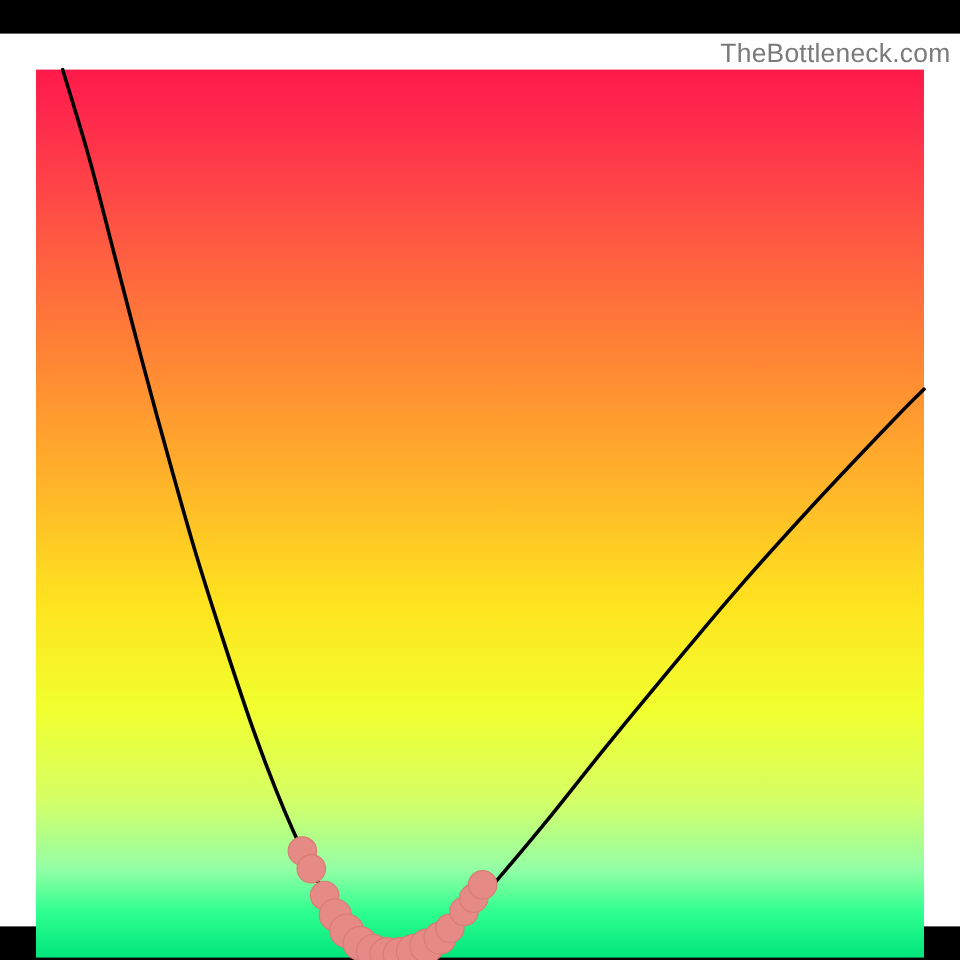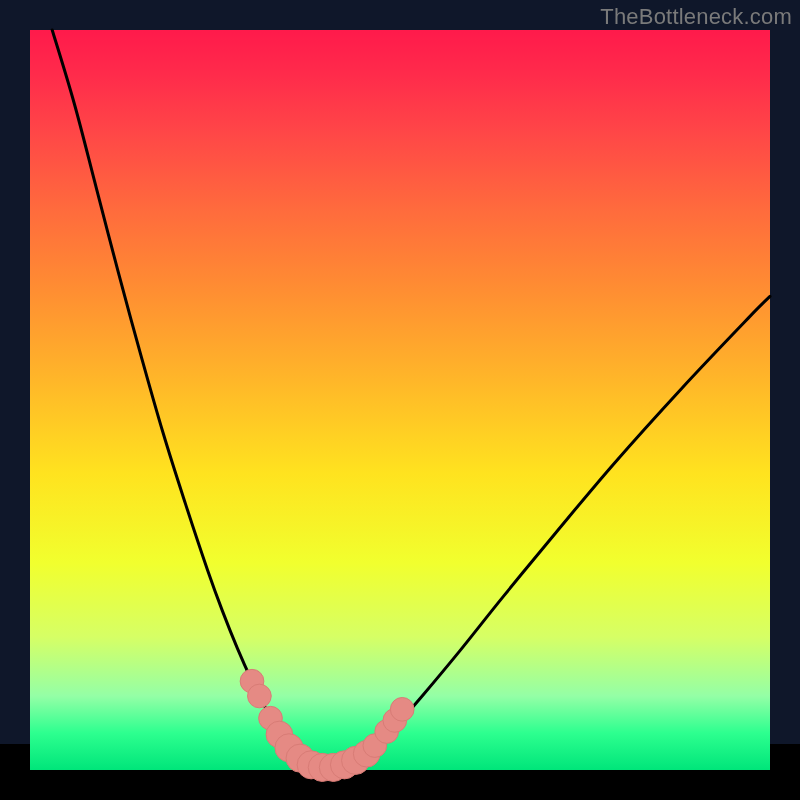--- a/index.html
+++ b/index.html
@@ -8,21 +8,22 @@
     width: 800px;
     height: 800px;
     background: #000;
     font-family: Arial, Helvetica, sans-serif;
     overflow: hidden;
   }
   .frame {
     position: relative;
     width: 800px;
     height: 744px;
-    background: #0f172a;
+    background: #ffffff;
+    margin-top: 28px;
   }
   .plot {
     position: absolute;
     left: 30px;
     top: 30px;
     width: 740px;
     height: 740px;
     background: linear-gradient(
       to bottom,
       #ff1a4b 0%,

